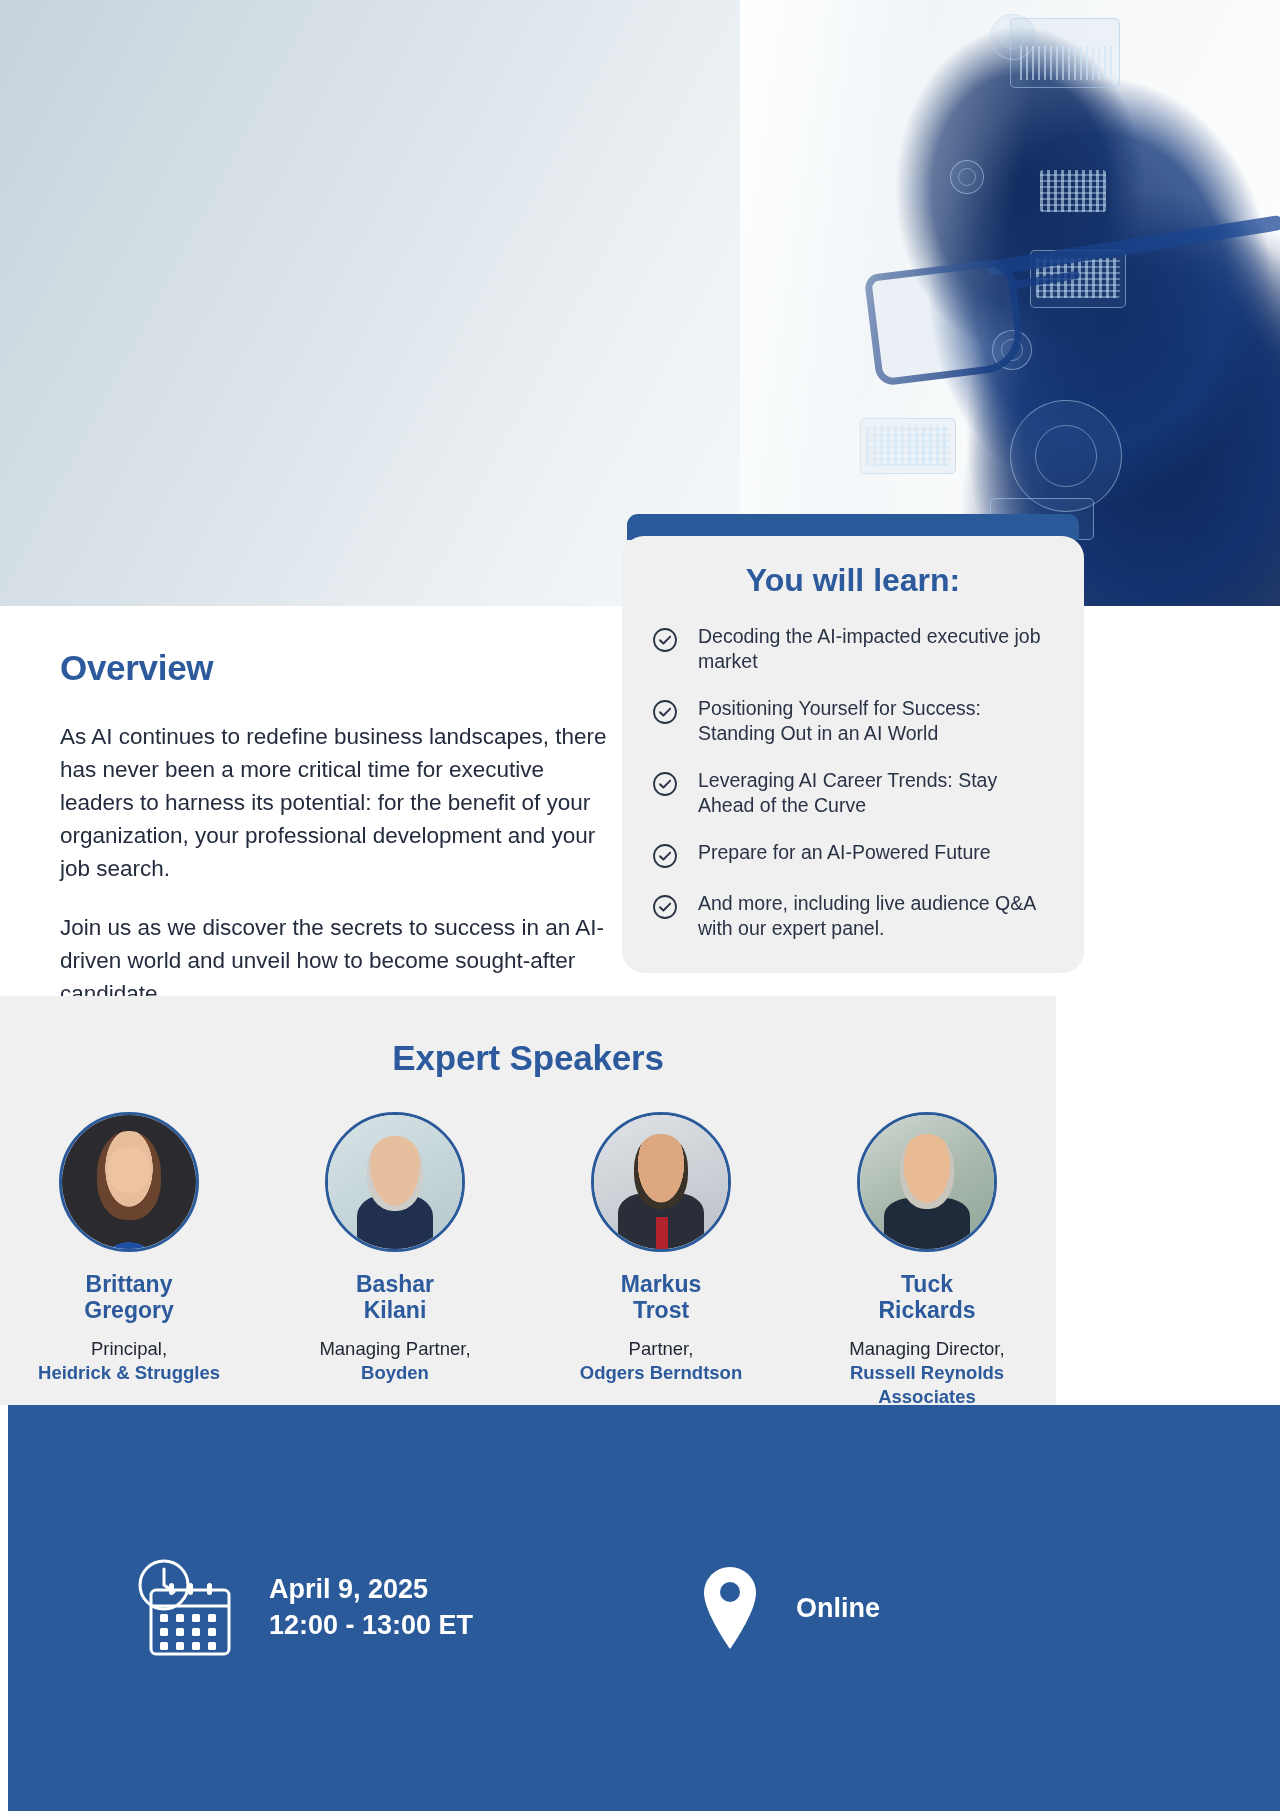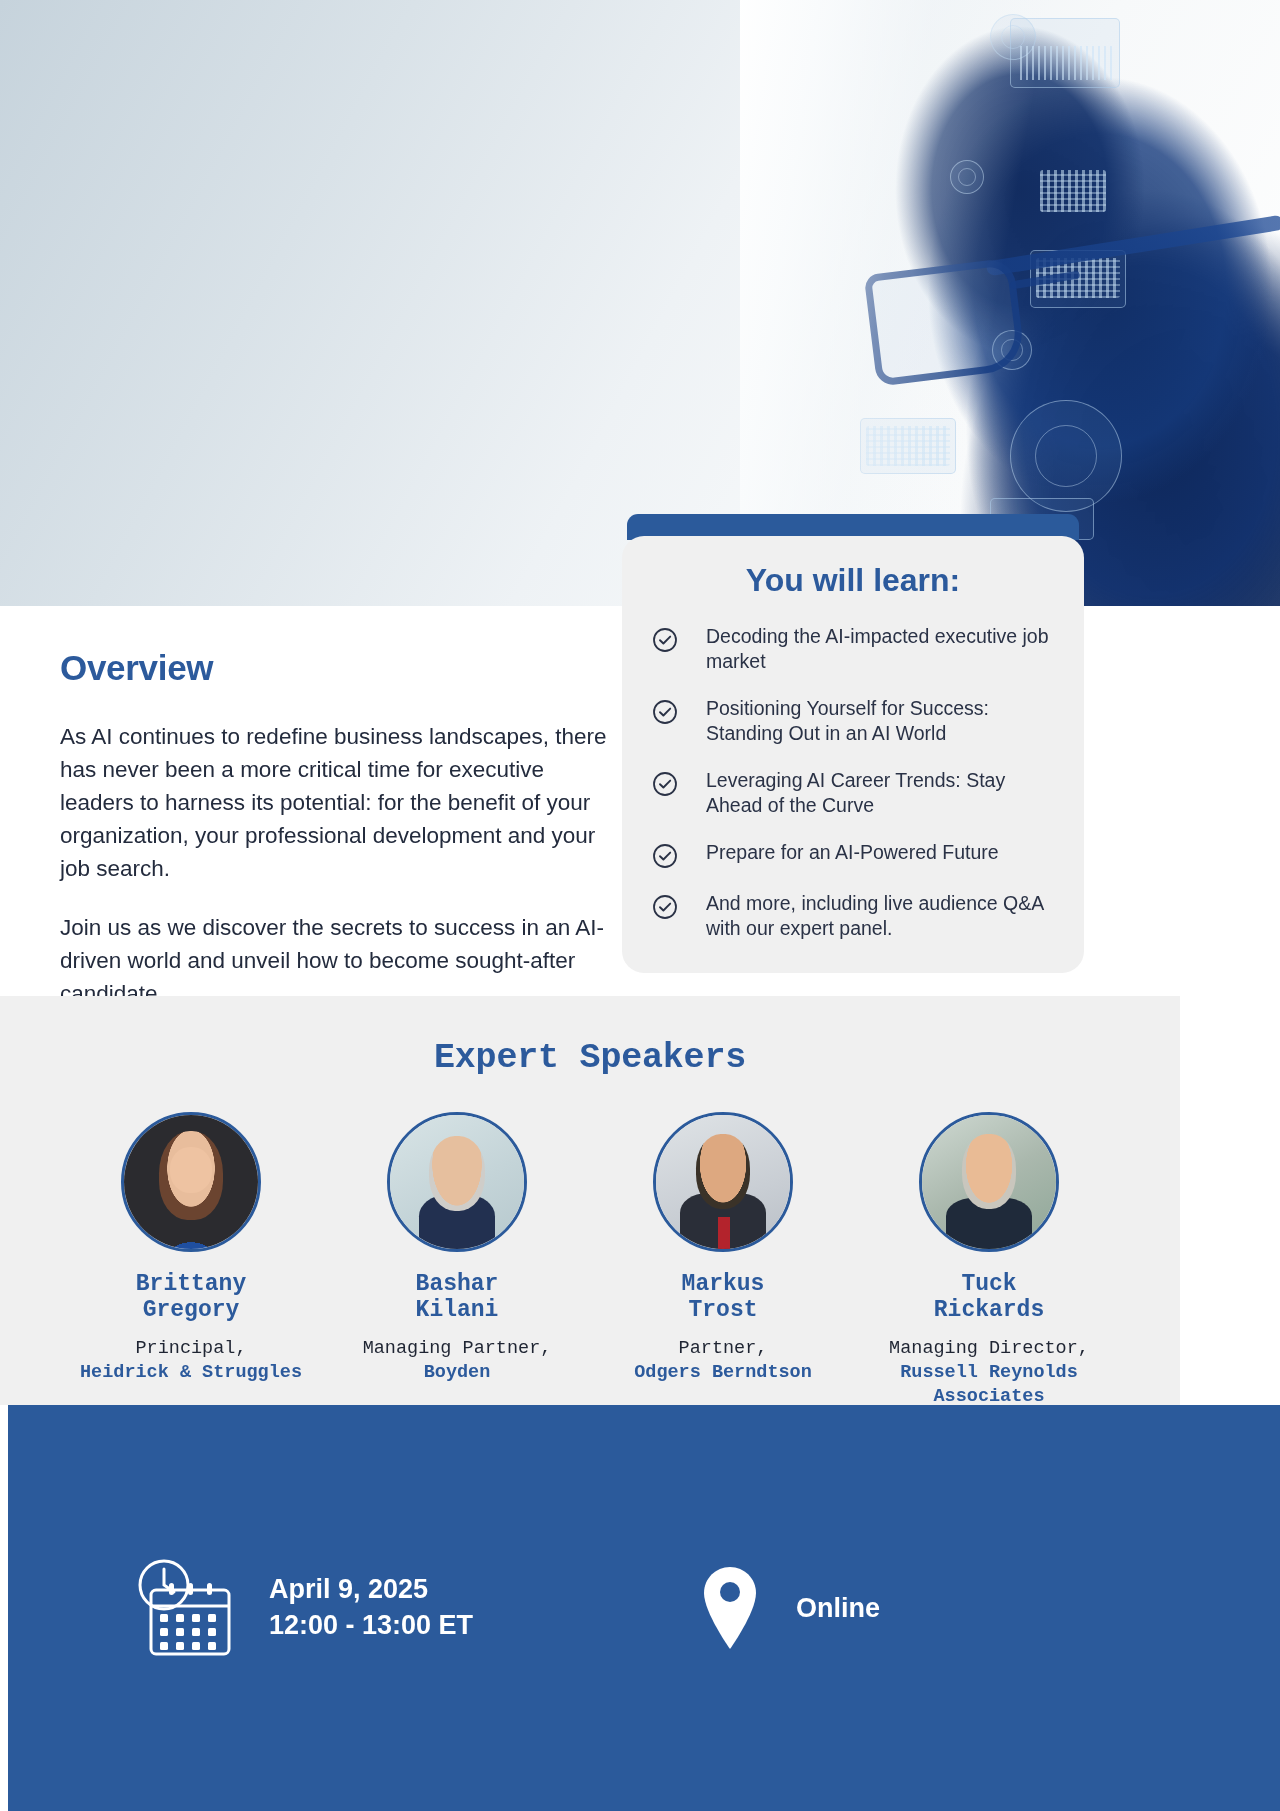--- a/index.html
+++ b/index.html
@@ -98,32 +98,31 @@
     width:452px; height:26px; margin-left:5px;
     background:#2b5a9b; border-radius:11px 11px 0 0;
   }
   .learn-card{
     width:462px; background:#f0f0f0; border-radius:22px;
     padding:26px 30px 32px 30px; margin-top:-4px;
   }
   .learn-card h3{
     font-size:32px; font-weight:800; color:#2c5a9c; text-align:center; margin-bottom:25px;
   }
-  .learn-item{ display:flex; align-items:flex-start; gap:28px; margin-bottom:22px; }
+  .learn-item{ display:flex; align-items:flex-start; gap:20px; margin-bottom:22px; }
   .learn-item:last-child{ margin-bottom:0; }
   .chk{ flex:0 0 auto; margin-top:3px; }
   .learn-item span.txt{
     font-size:19.5px; line-height:1.28; color:#2a3246;
   }
 
   
   .speakers{
-    position:absolute; left:0; top:996px; width:1180px; height:409px;
+    position:absolute; left:0; top:996px; width:1056px; height:409px;
     background:#f0f0f0;
-    font-family:Liberation Mono, monospace;
   }
   .speakers h2{
     text-align:center; font-size:35px; font-weight:800; color:#2c5a9c;
     padding-top:42px; letter-spacing:-.2px;
   }
   .sp-row{ display:flex; justify-content:center; gap:36px; margin-top:34px; }
   .sp{ width:230px; text-align:center; }
   .ava{
     width:140px; height:140px; border-radius:50%; margin:0 auto;
     border:3px solid #2b5a9b; overflow:hidden; position:relative;

